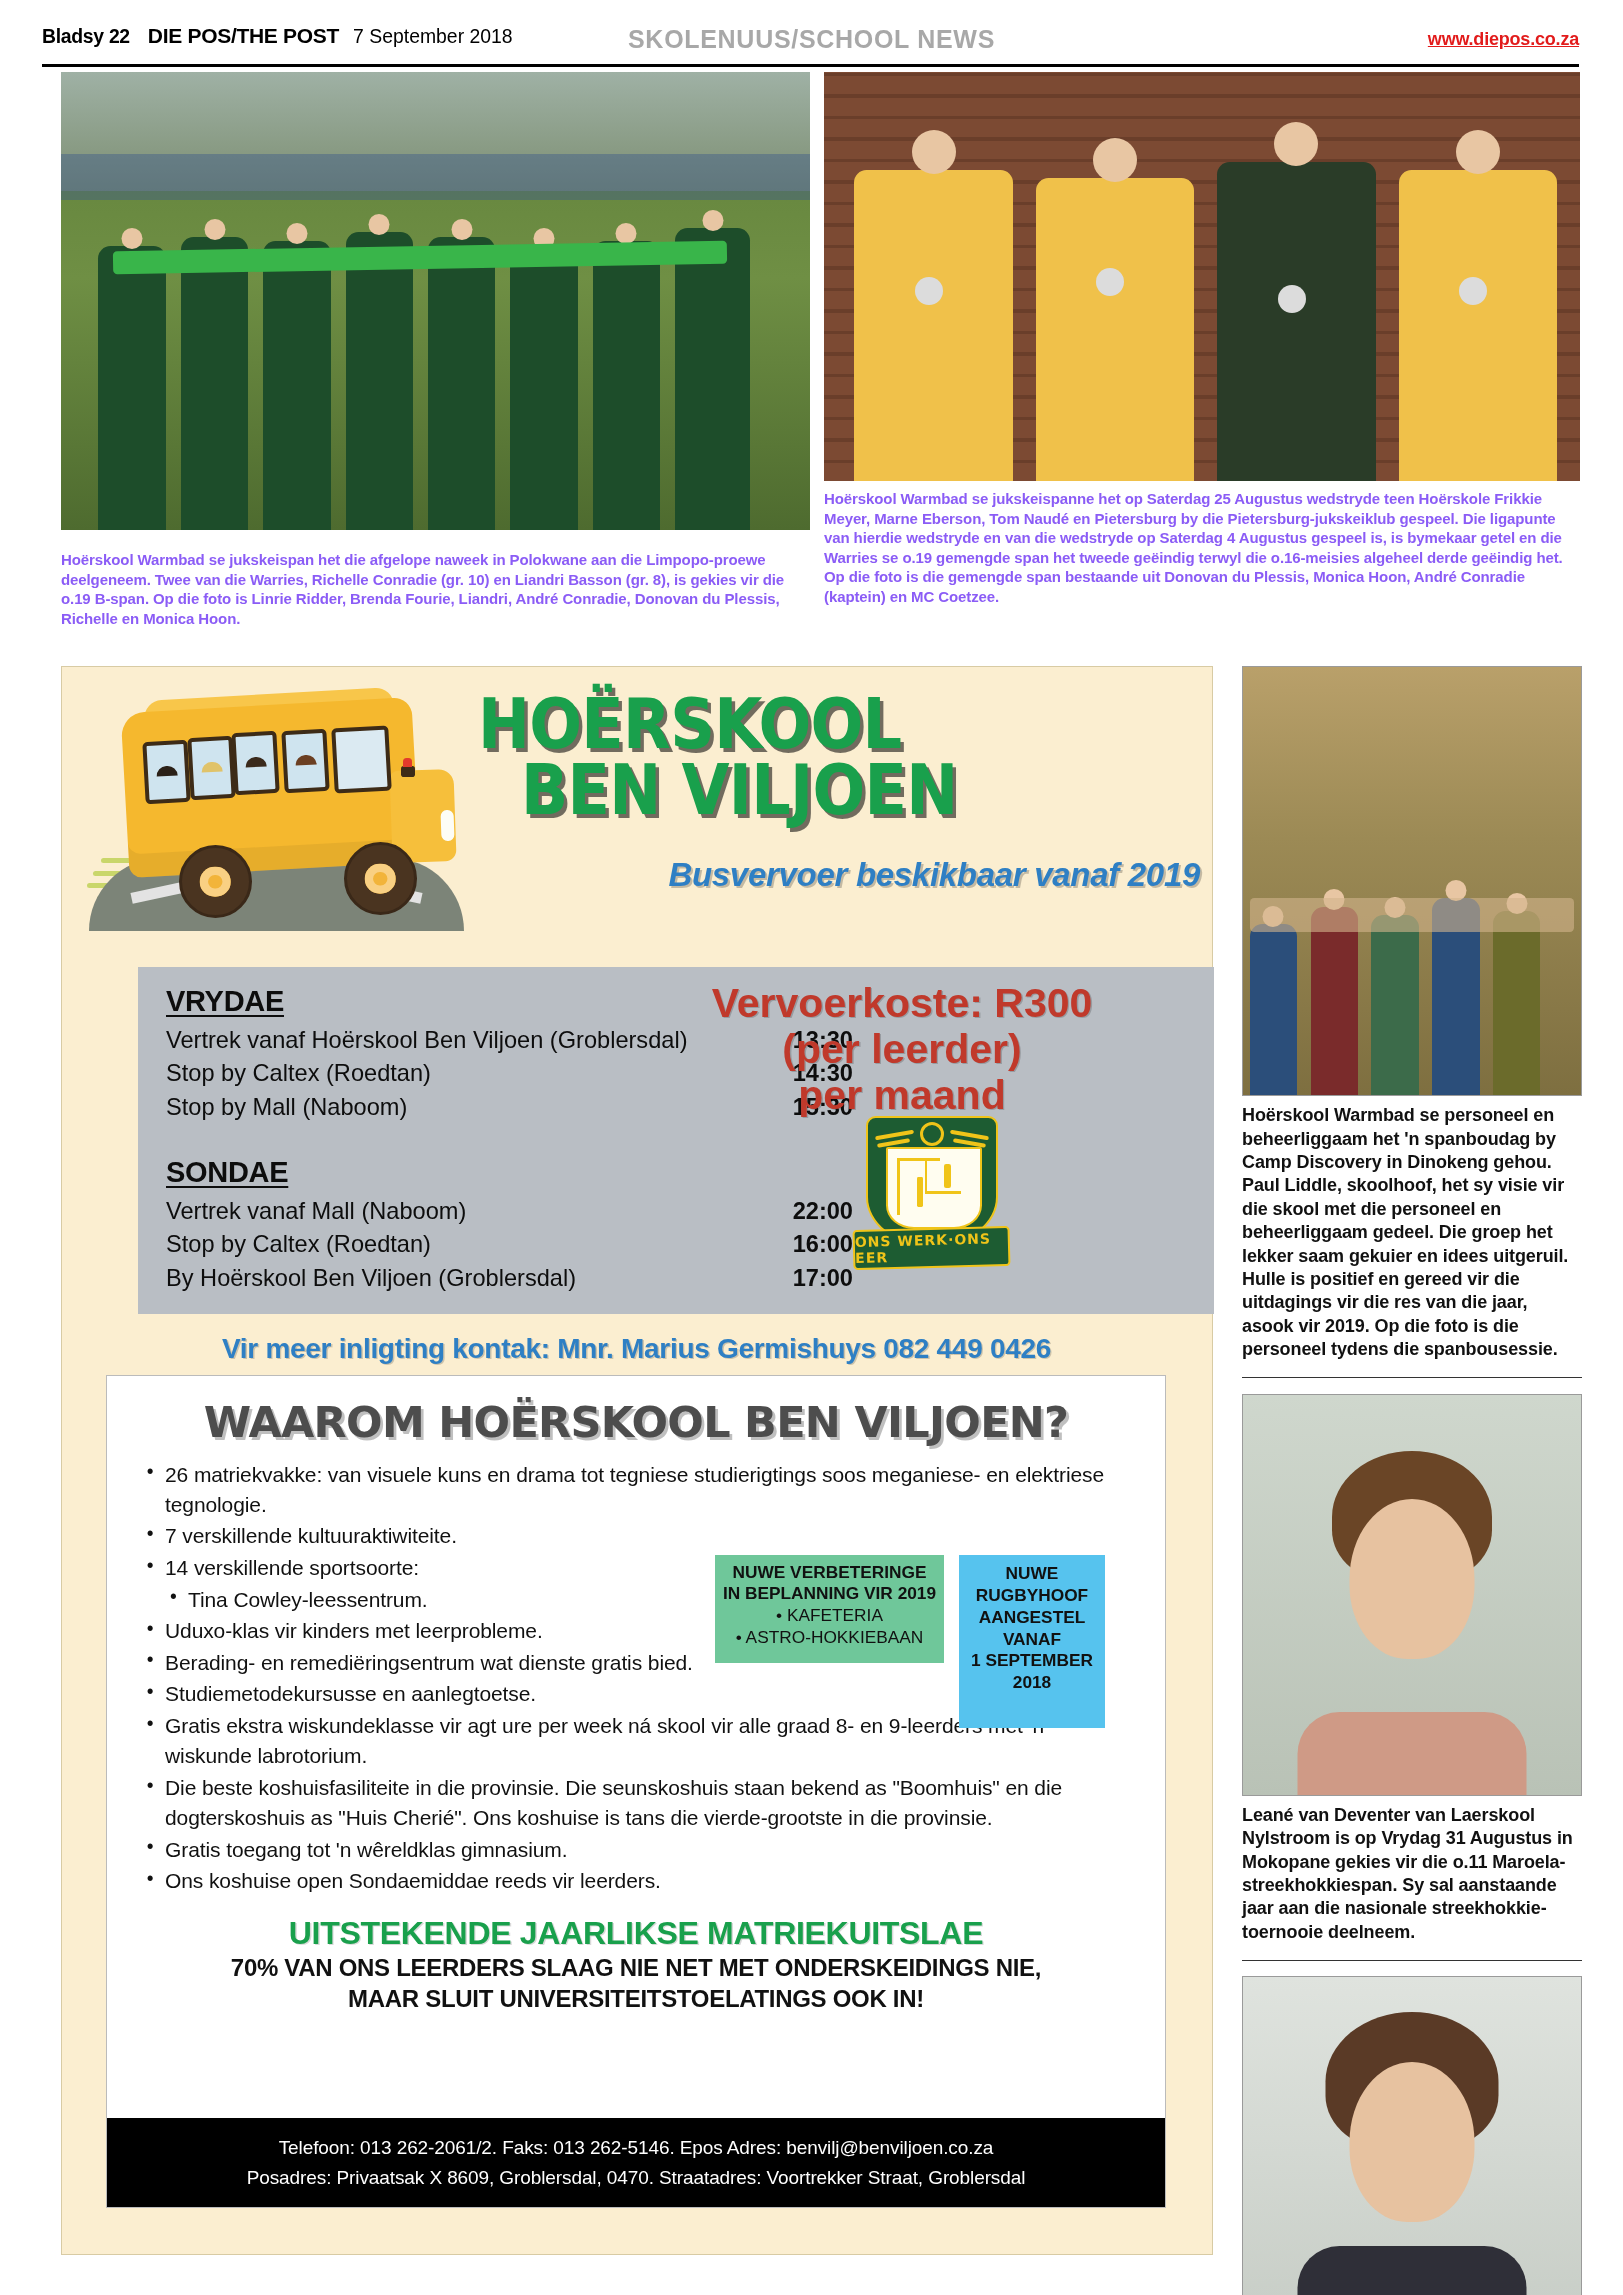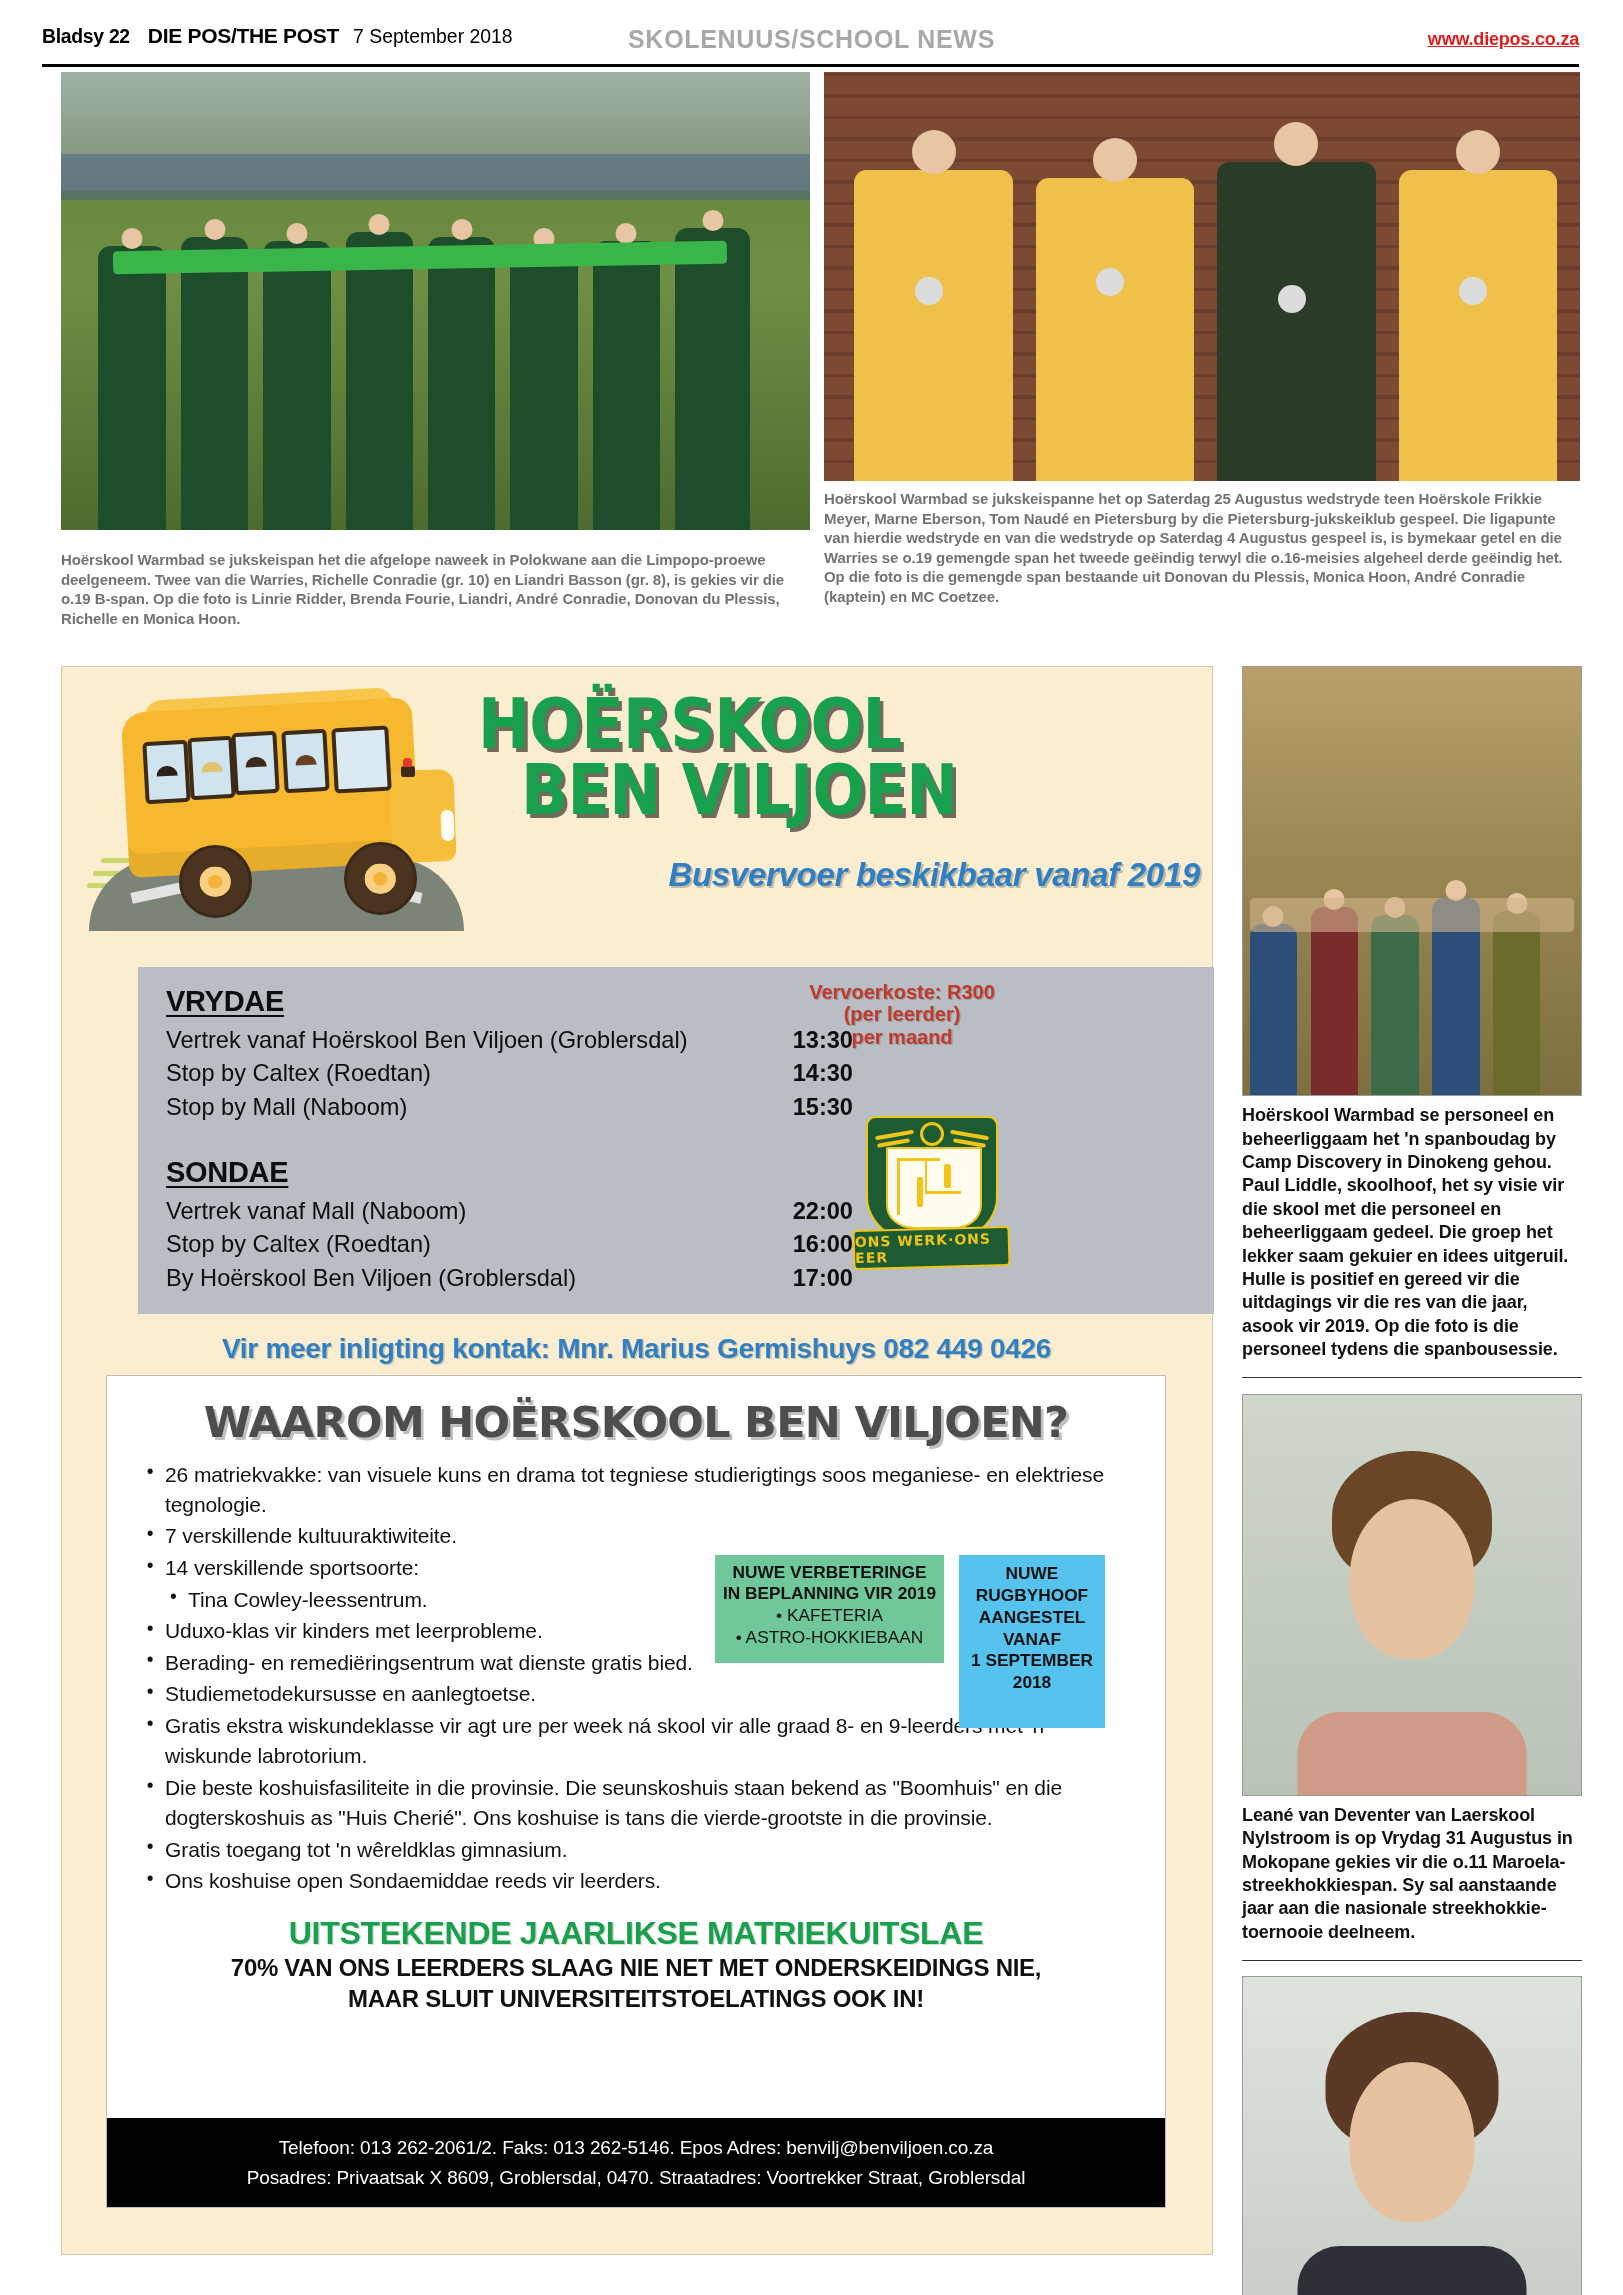--- a/index.html
+++ b/index.html
@@ -30,21 +30,21 @@
 
   
   .photo{position:absolute;overflow:hidden;background:#cfcfcf;}
 
   #photo-juskei-team{left:61px;top:72px;width:749px;height:458px;}
   #photo-juskei-medals{left:824px;top:72px;width:756px;height:409px;}
 
   .cap{
     position:absolute;
     font-weight:bold;font-size:15px;line-height:1.30;
-    color:#737373;letter-spacing:-0.1px;
+    color:#8b5cf6;letter-spacing:-0.1px;
   }
   #cap-team{left:61px;top:550px;width:749px;}
   #cap-medals{left:824px;top:489px;width:756px;}
 
   
   .ad{
     position:absolute;left:61px;top:666px;width:1152px;height:1589px;
     background:#fbeed0;border:1.4px solid #d8cba4;box-sizing:border-box;
   }
   .ad-top{position:relative;height:278px;}
@@ -133,21 +133,21 @@
   .sched-left{width:687px;}
   .day-head{
     font-weight:bold;font-size:29px;letter-spacing:-0.3px;color:#0d0d0d;
     text-decoration:underline;text-underline-offset:4.2px;margin:0 0 5.6px 0;
   }
   .sched-row{display:flex;justify-content:space-between;font-size:23.6px;line-height:1.42;color:#0d0d0d;}
   .sched-row .t{font-weight:bold;padding-left:16.7px;}
   .gap{height:32px;}
   .price{
     position:absolute;right:104px;top:14px;width:416px;text-align:center;
-    font-weight:bold;font-size:20px;line-height:1.12;color:#c0392b;
+    font-weight:bold;font-size:41px;line-height:1.12;color:#c0392b;
     text-shadow:1.4px 1.4px 0 rgba(0,0,0,0.18);
   }
 
   
   .crest{position:absolute;right:208px;top:146px;width:153px;height:163px;}
   .crest .shield{
     position:absolute;left:12.5px;top:2.8px;width:128px;height:126px;
     background:#1d5c32;border:2.8px solid #f0c419;
     border-radius:9.7px 9.7px 62px 62px/9.7px 9.7px 49px 49px;
   }

